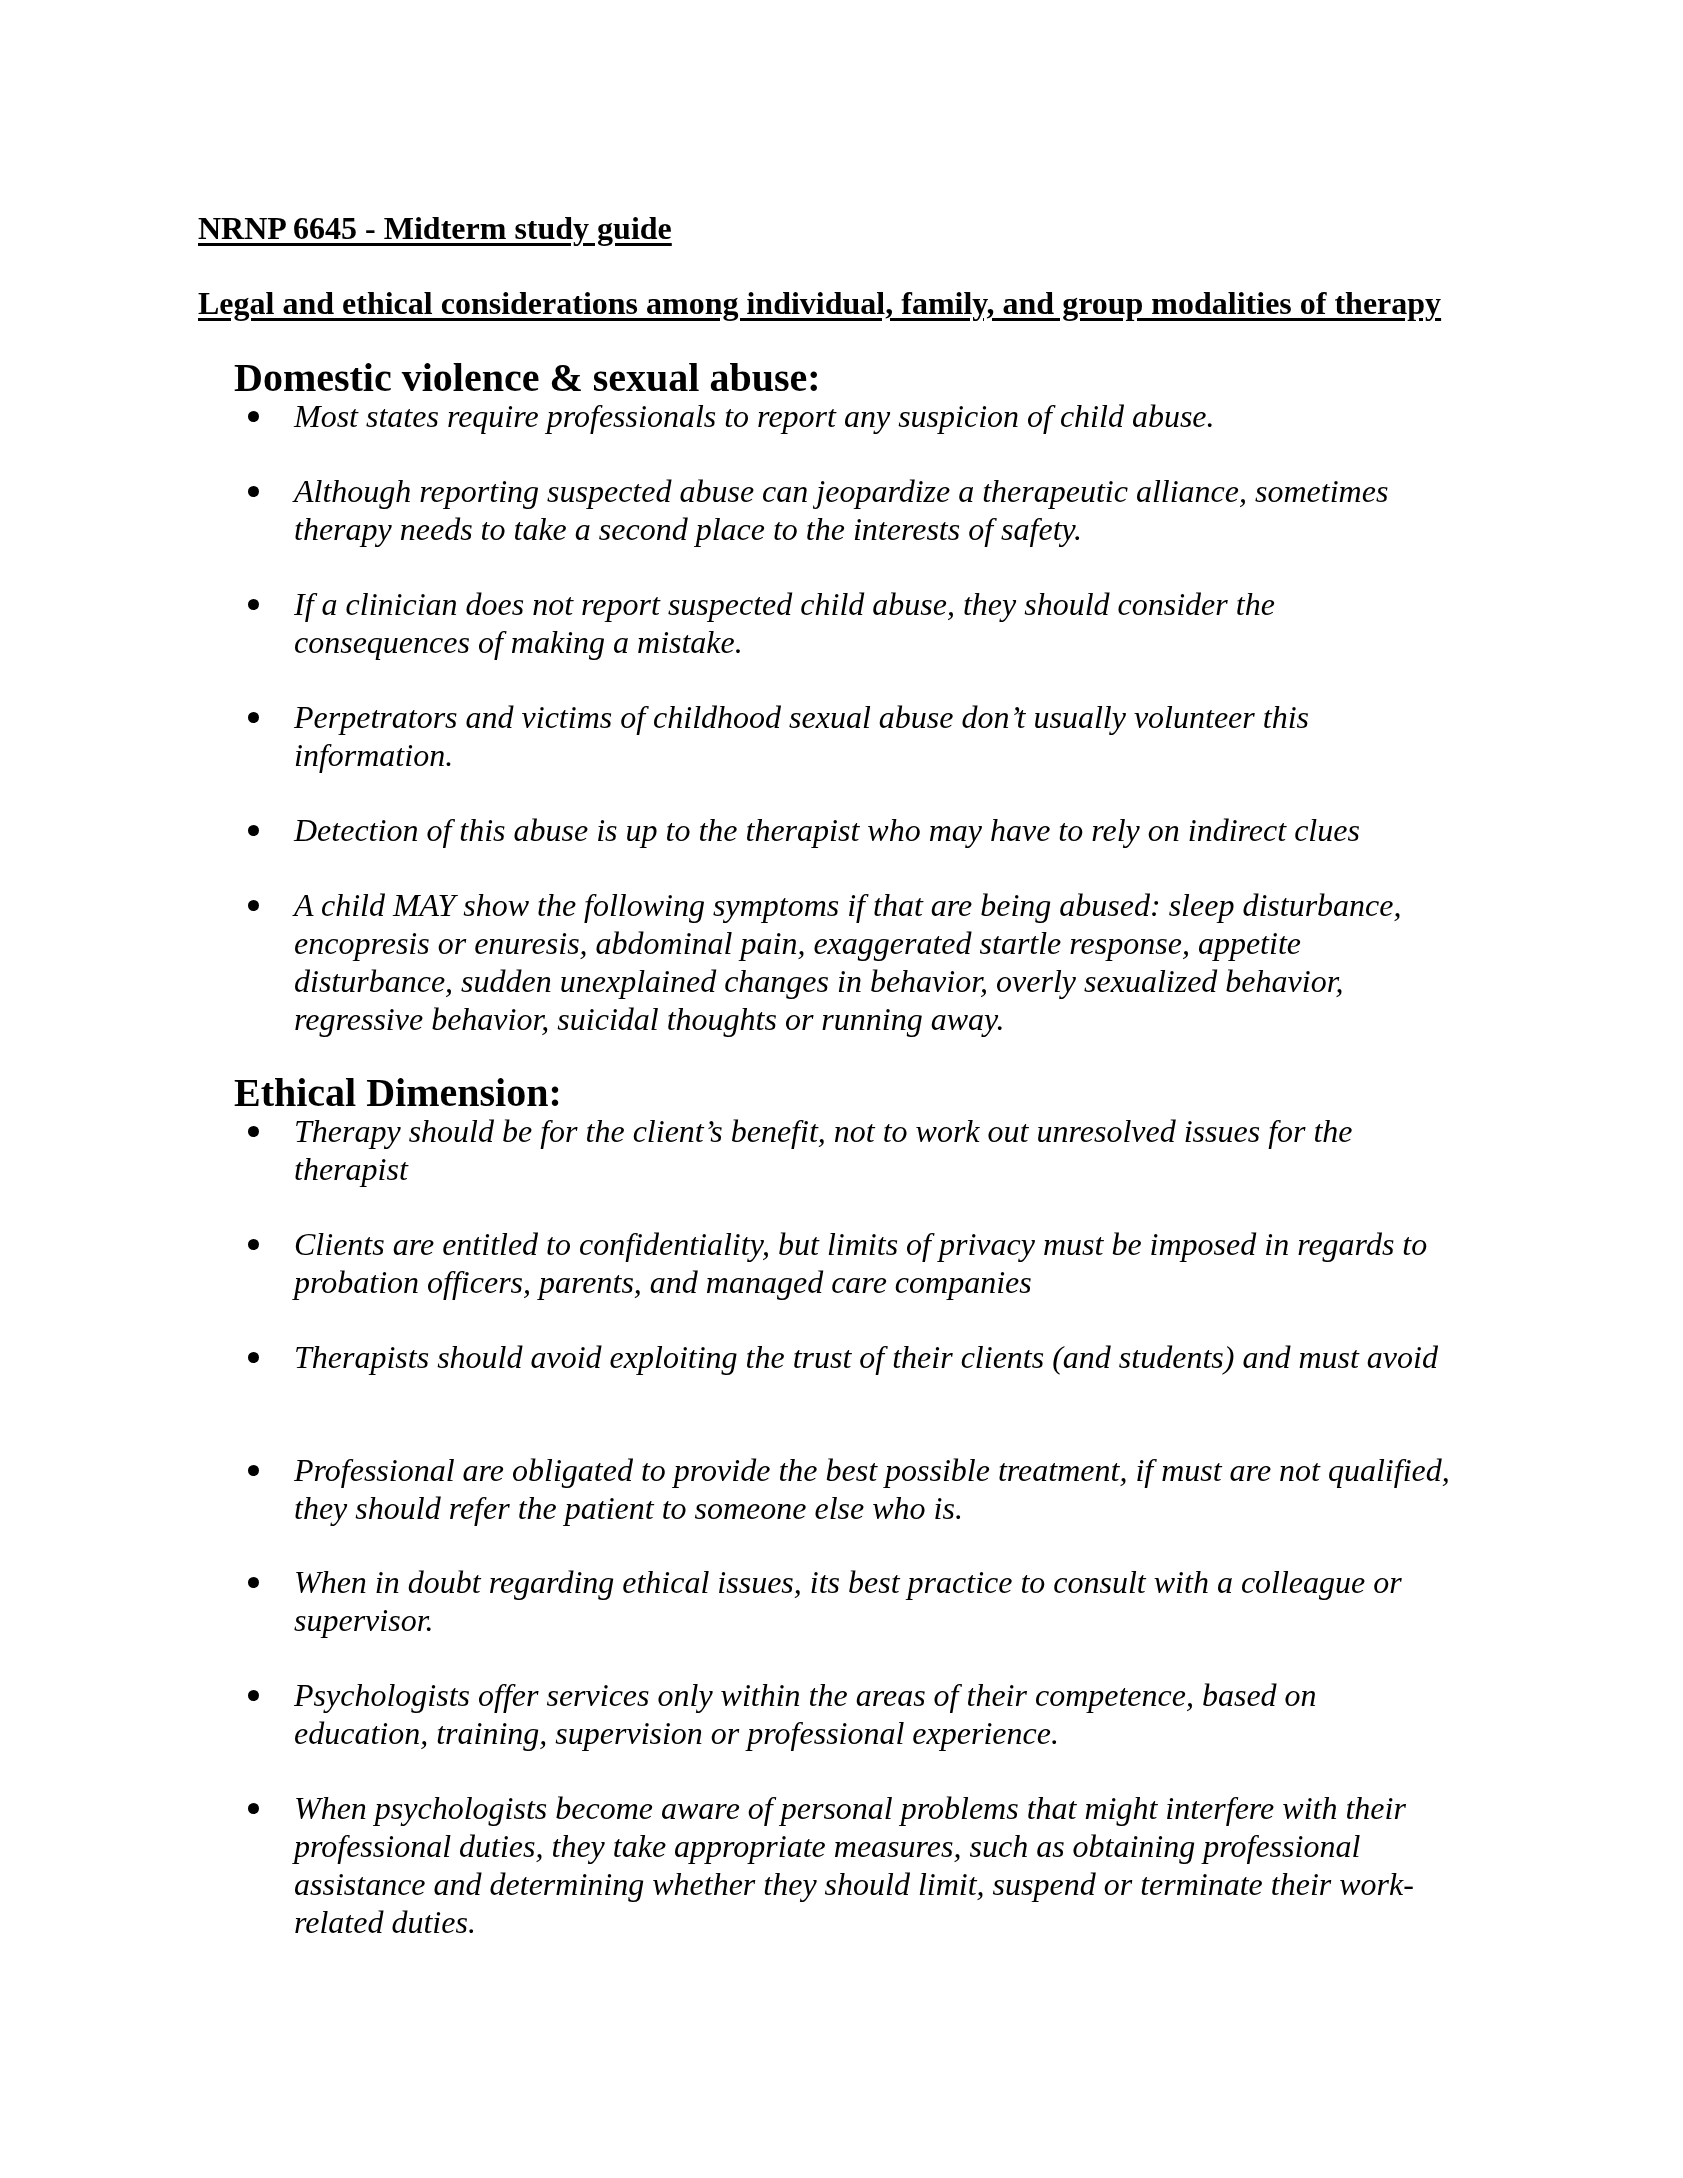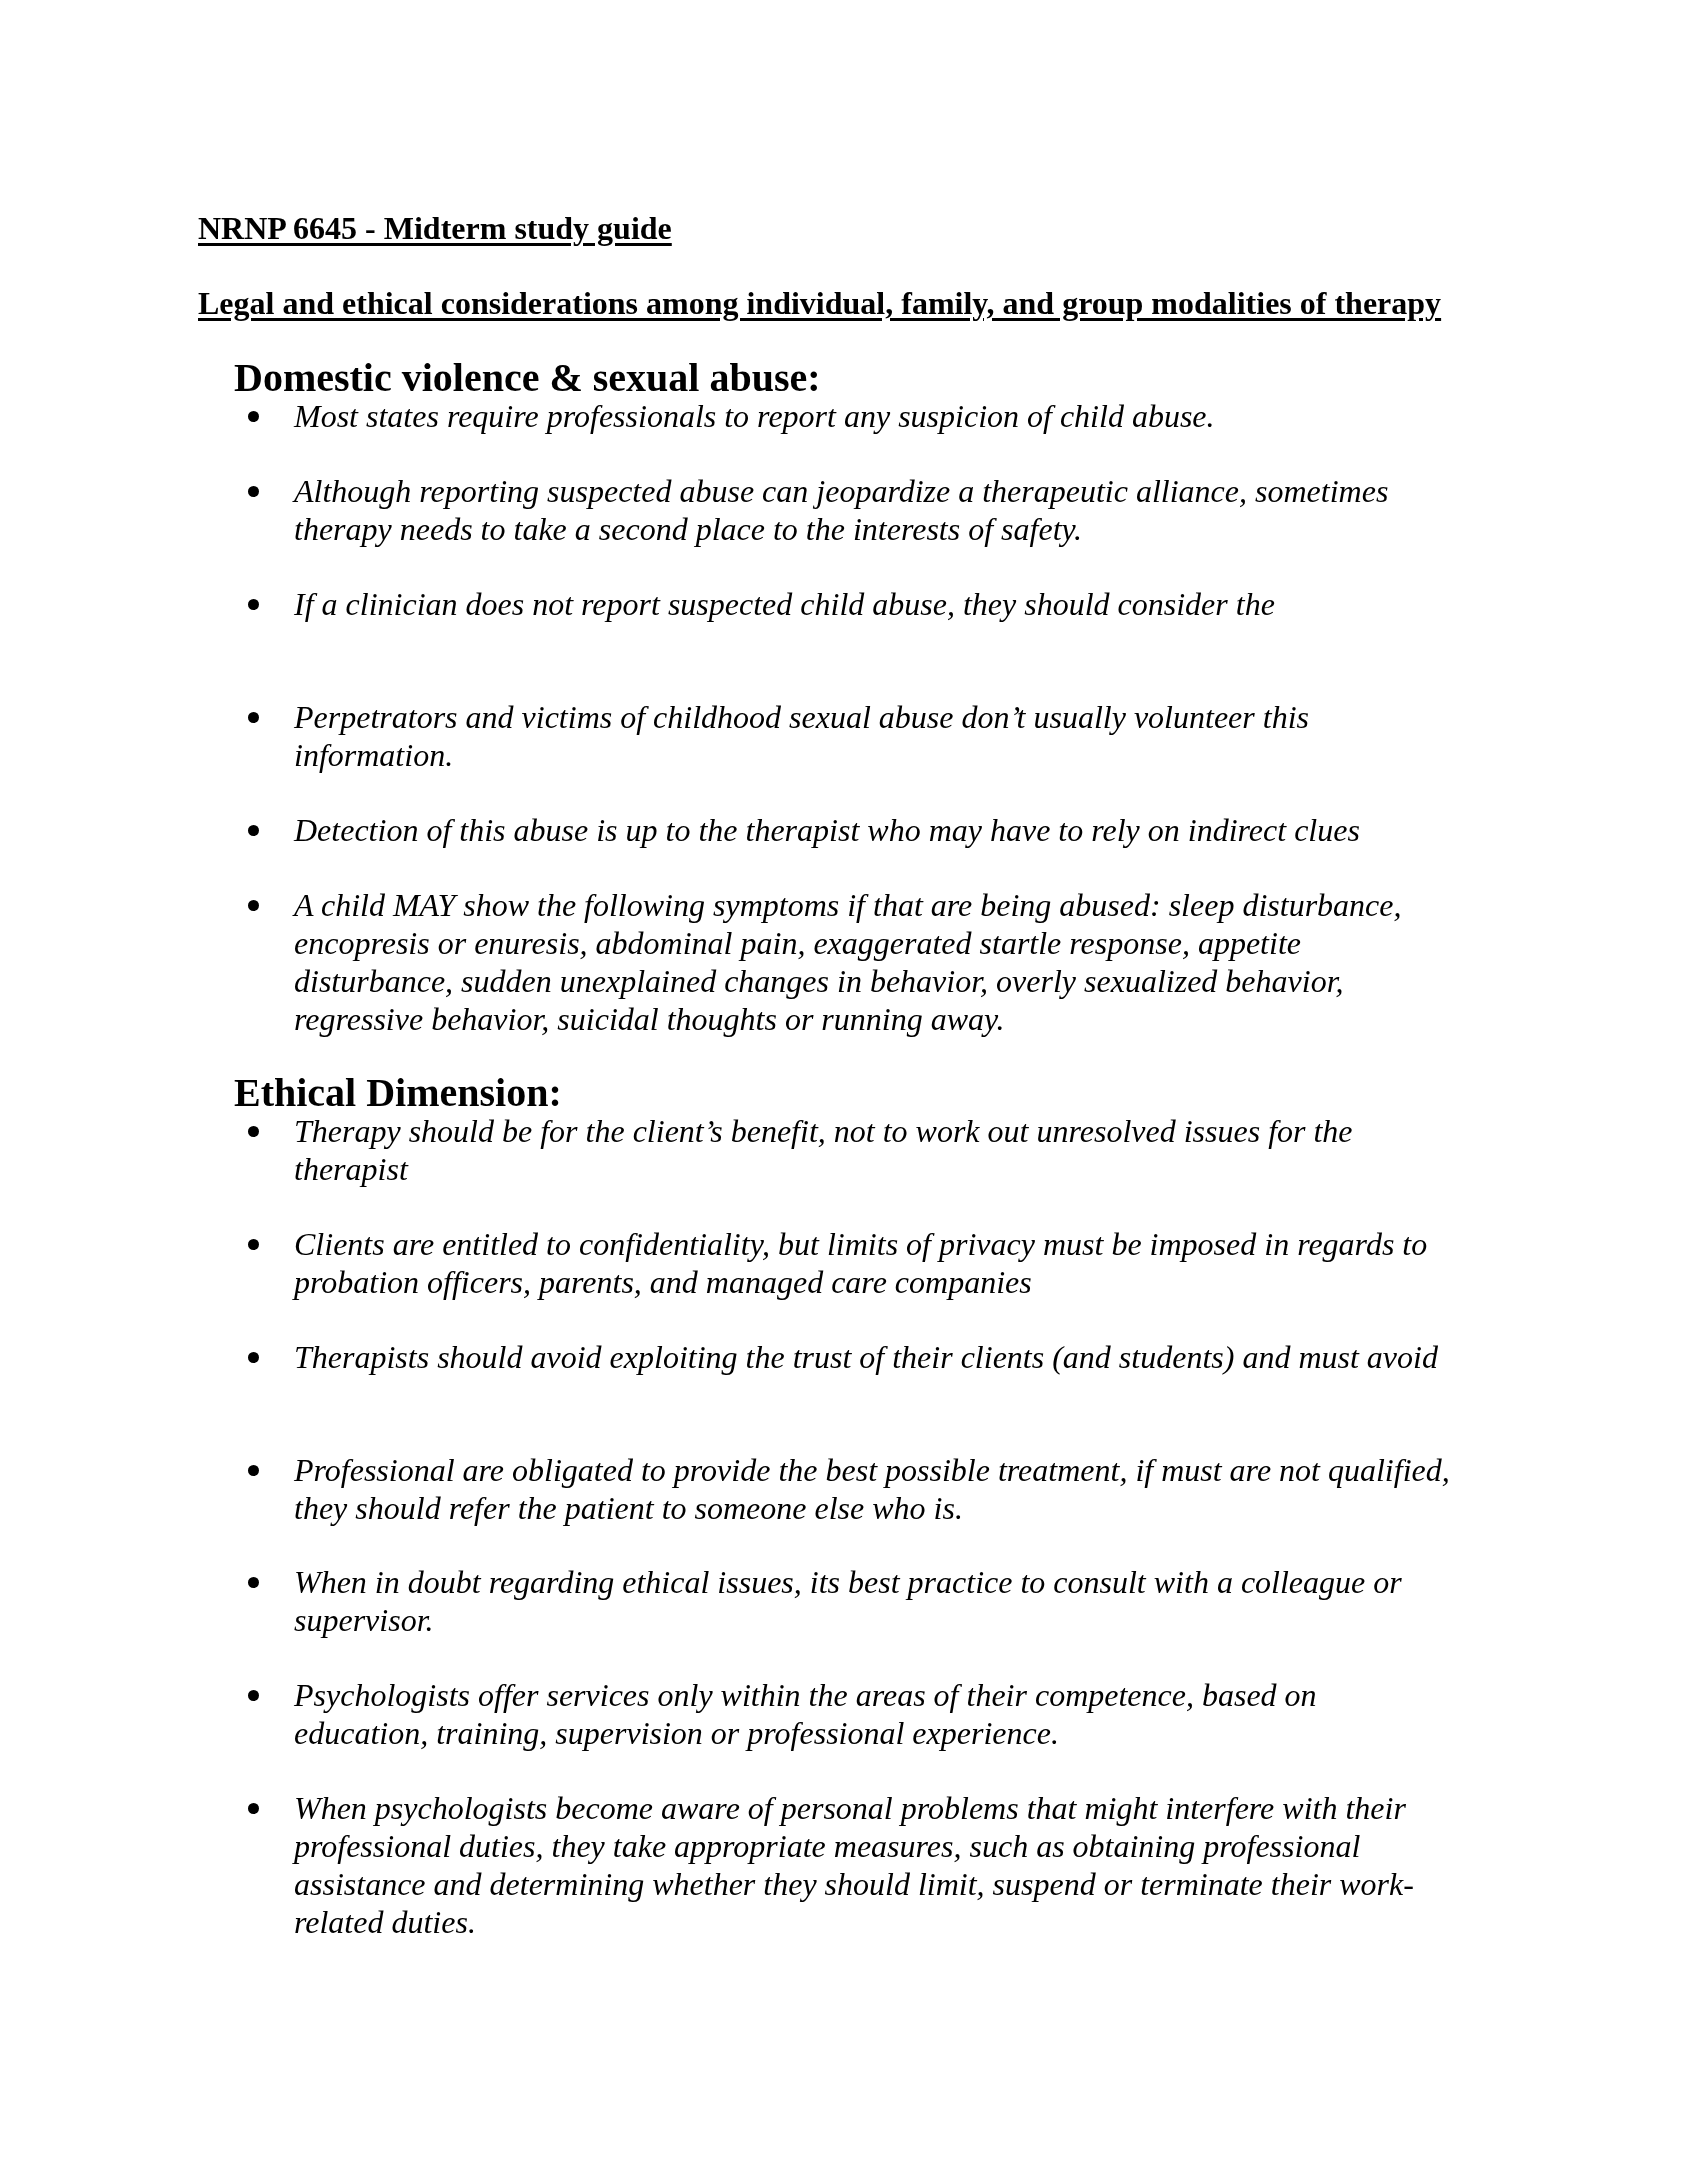--- a/index.html
+++ b/index.html
@@ -35,20 +35,21 @@
     <div class="bullet-lines">
       <span class="bullet-line">Although reporting suspected abuse can jeopardize a therapeutic alliance, sometimes</span>
       <span class="bullet-line">therapy needs to take a second place to the interests of safety.</span>
     </div>
   </div>
 
   <div class="bullet-item" style="top:573px">
     <span class="bullet-dot"></span>
     <div class="bullet-lines">
       <span class="bullet-line">If a clinician does not report suspected child abuse, they should consider the</span>
+      <span class="bullet-line">consequences of making a mistake.</span>
     </div>
   </div>
 
   <div class="bullet-item" style="top:686px">
     <span class="bullet-dot"></span>
     <div class="bullet-lines">
       <span class="bullet-line">Perpetrators and victims of childhood sexual abuse don’t usually volunteer this</span>
       <span class="bullet-line">information.</span>
     </div>
   </div>

